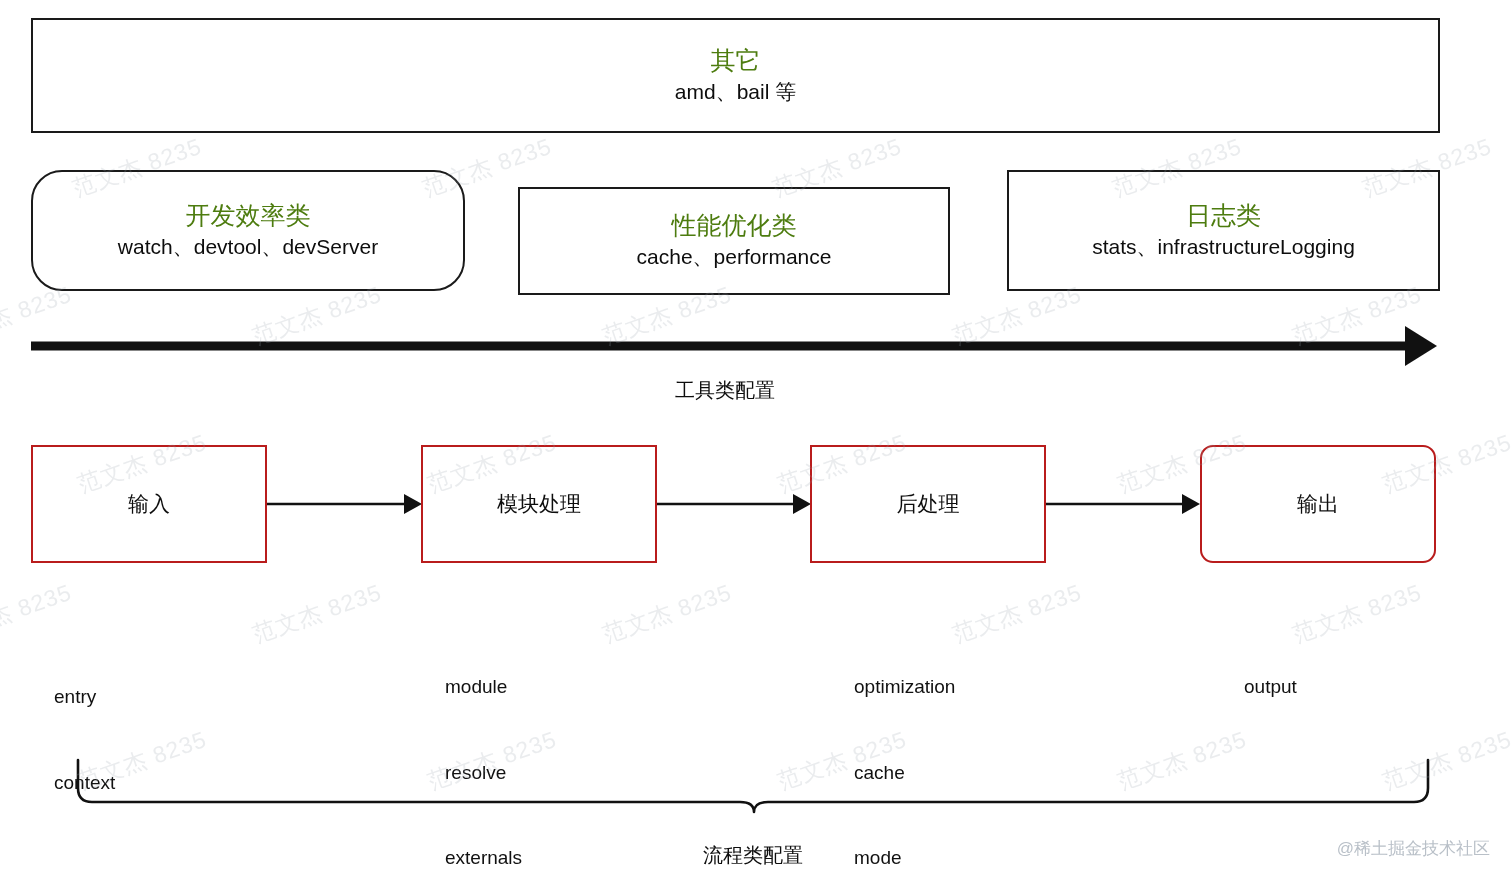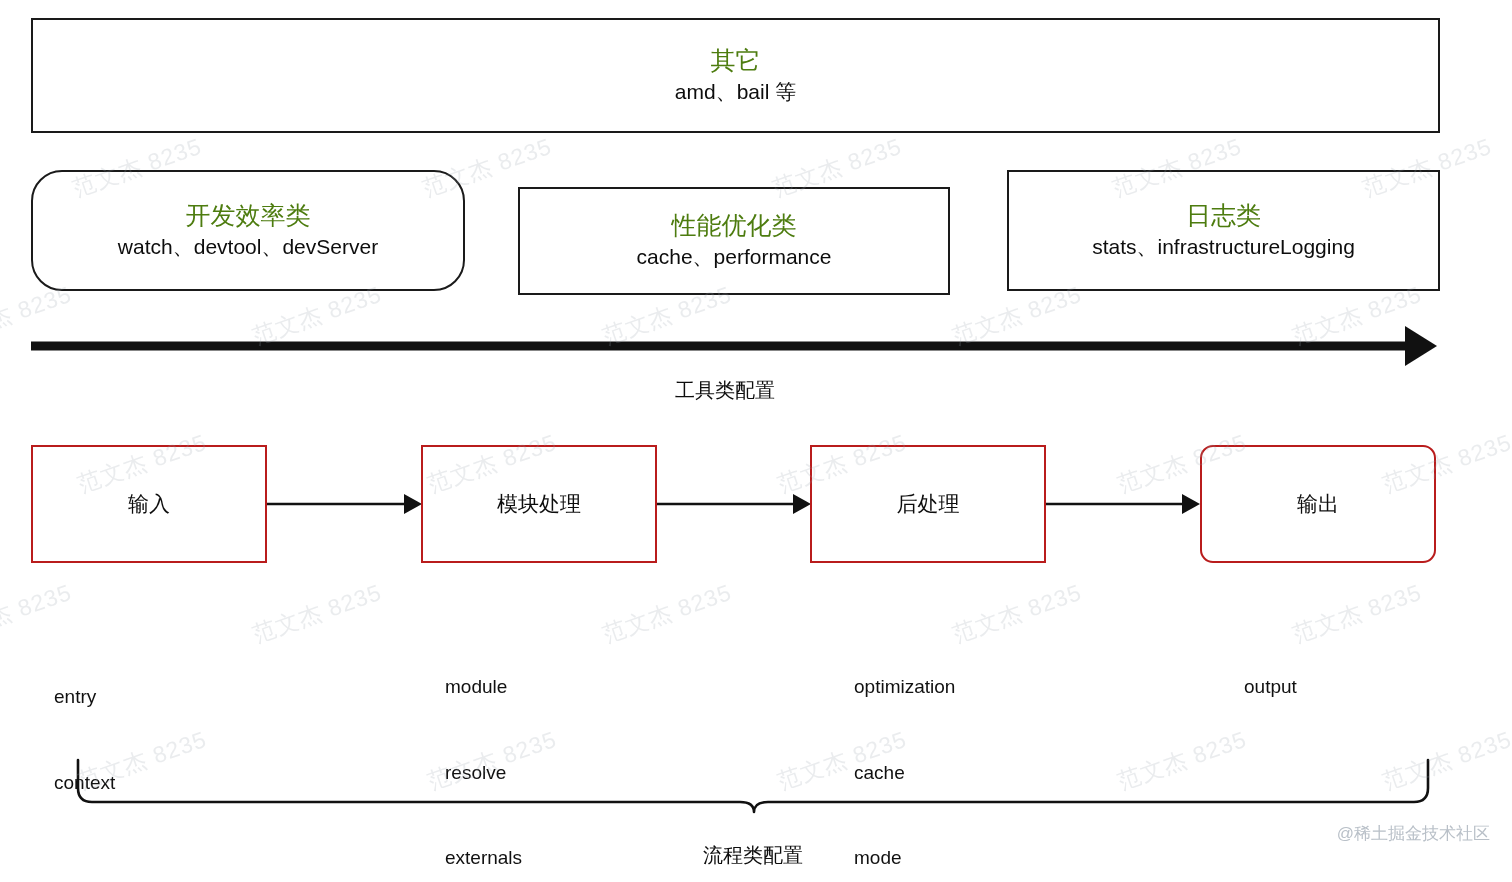--- a/index.html
+++ b/index.html
@@ -34,21 +34,21 @@
     font-size: 23px;
     color: #9aa3ad;
     opacity: 0.20;
     transform: rotate(-19deg);
     white-space: nowrap;
     letter-spacing: 1px;
   }
   .wm-corner {
     position: absolute;
     right: 22px;
-    bottom: 37px;
+    bottom: 22px;
     font-size: 17px;
     color: #b9c0c8;
     white-space: nowrap;
     font-family: "Liberation Sans", "DejaVu Sans", sans-serif;
     z-index: 4;
   }
 
   
   .box {
     position: absolute;

